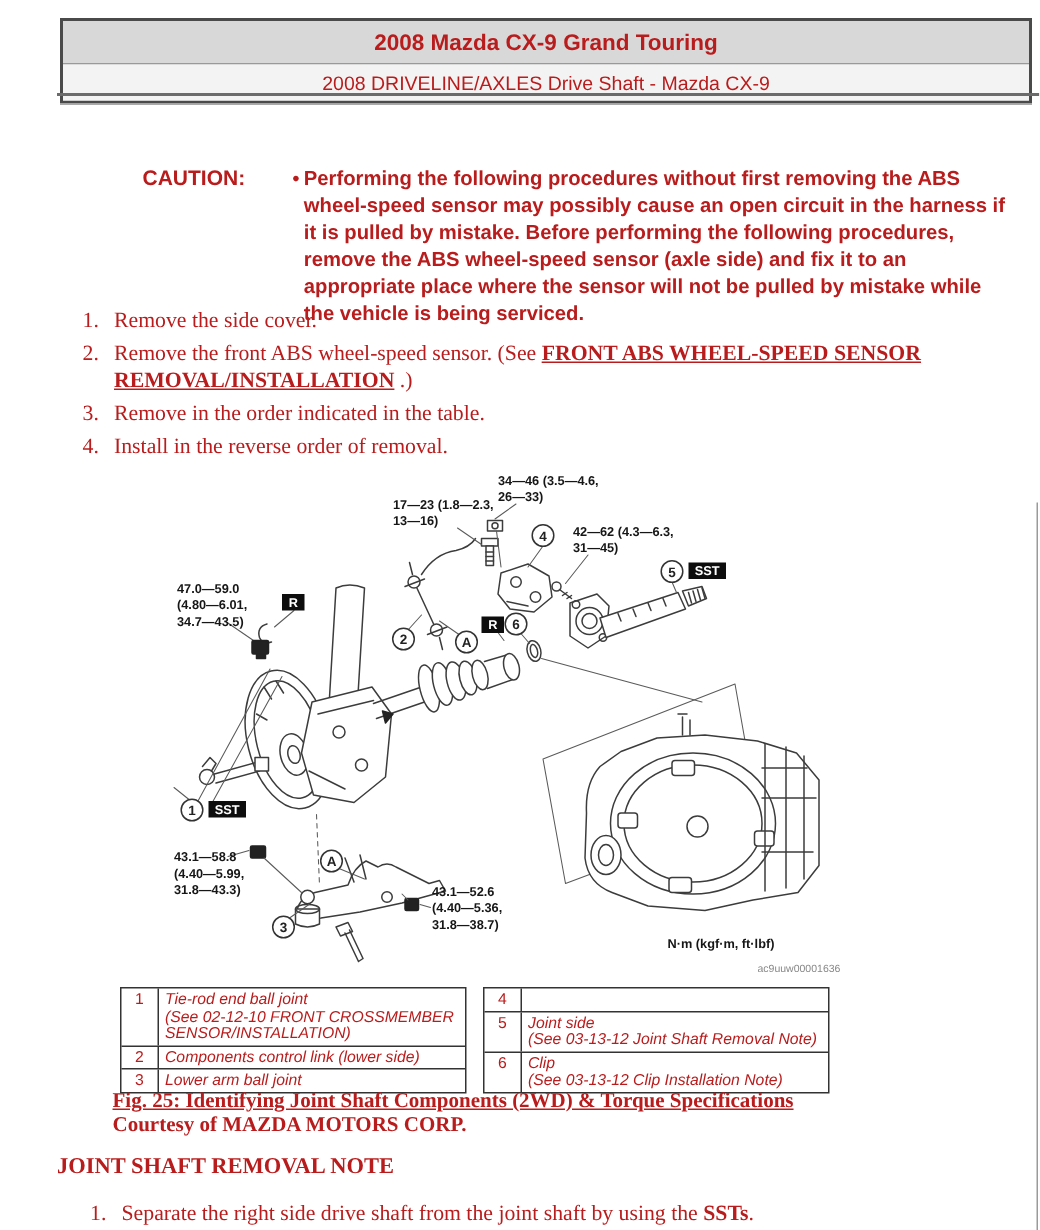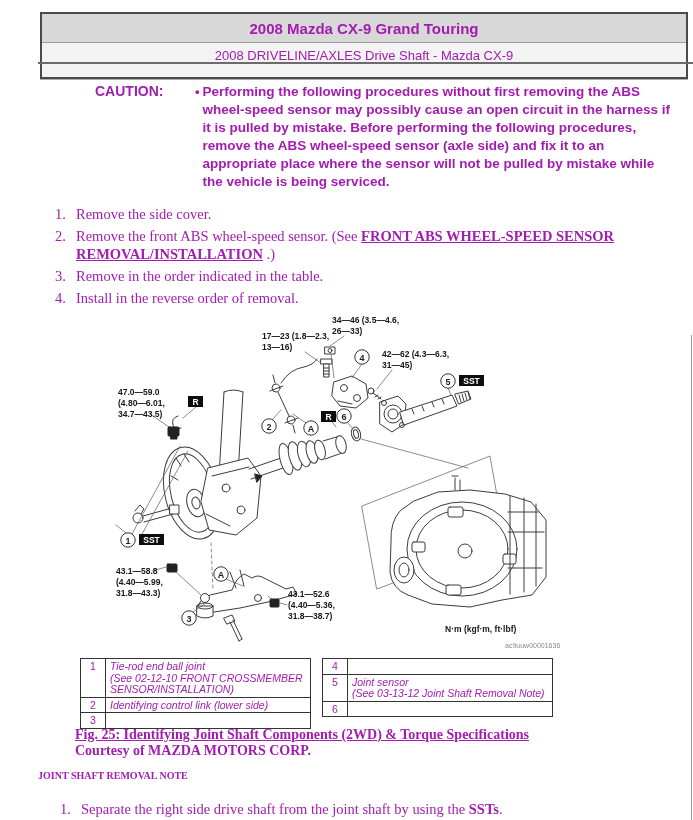--- a/index.html
+++ b/index.html
@@ -1,27 +1,27 @@
 <!DOCTYPE html>
 <html><head>
 <meta charset="utf-8">
 <style>
   html,body{margin:0;padding:0;background:#fff;}
   .page{position:relative;width:693px;height:820px;background:#fff;overflow:hidden;
-        font-family:"Liberation Serif",serif;color:#a21caf;}
+        font-family:"Liberation Serif",serif;color:#b91c1c;}
   
   .hdr{position:absolute;left:40px;top:12px;width:644px;border:2px solid #4a4a4a;box-shadow:0 1px 0 #aaa;}
   .hdr-title{background:#d8d8d8;text-align:center;font-family:"Liberation Sans",sans-serif;
              font-weight:bold;font-size:15px;padding:6px 0 5px;border-bottom:1px solid #999;}
   .hdr-sub{background:#f3f3f3;text-align:center;font-family:"Liberation Sans",sans-serif;
-           font-size:13px;padding:5px 0 14px;}
+           font-size:13px;padding:5px 0 4px;}
   .toprule{position:absolute;left:38px;top:62px;width:655px;height:2px;background:#6b6b6b;}
   .edge{position:absolute;left:691px;top:335px;width:1px;height:485px;background:#9a9a9a;}
   
-  .caution{position:absolute;left:95px;top:83px;display:flex;font-family:"Liberation Sans",sans-serif;}
+  .caution{position:absolute;left:95px;top:110px;display:flex;font-family:"Liberation Sans",sans-serif;}
   .caution-label{font-weight:bold;font-size:14px;width:86px;flex:none;}
   .caution-bullet{font-weight:bold;font-size:13px;margin-left:14px;flex:none;line-height:18px;}
   .caution-text{font-weight:bold;font-size:13.5px;line-height:18px;width:468px;margin-left:3px;}
   
   .steps{position:absolute;left:55px;top:205px;width:565px;font-size:14.5px;line-height:18px;}
   .step{display:flex;margin-bottom:4px;}
   .step-num{width:21px;flex:none;}
   .step-link{font-weight:bold;text-decoration:underline;cursor:pointer;}
   
   .diagram{position:absolute;left:0;top:306px;width:693px;height:352px;}
@@ -39,21 +39,21 @@
   .ptables{position:absolute;left:80px;top:658px;display:flex;gap:11px;
            font-family:"Liberation Sans",sans-serif;font-size:10.5px;line-height:11.5px;}
   .ptable{border:1px solid #333;width:229px;align-self:flex-start;}
   .prow{display:flex;border-top:1px solid #333;}
   .prow:first-child{border-top:none;}
   .pnum{width:24px;flex:none;text-align:center;border-right:1px solid #333;padding:2px 0 1px;}
   .pname{flex:1;padding:2px 4px 1px;font-style:italic;}
   
   .figcap{position:absolute;left:75px;top:727px;font-weight:bold;font-size:14px;line-height:16px;}
   .u{text-decoration:underline;}
-  .note-h{position:absolute;left:38px;top:770px;font-weight:bold;font-size:10px;}
+  .note-h{position:absolute;left:38px;top:770px;font-weight:bold;font-size:15px;}
   .note-step{position:absolute;left:60px;top:801px;font-size:14.5px;display:flex;}
   .bold{font-weight:bold;margin-top:44px;}
 </style>
 </head>
 <body>
 
 <div class="page">
 
   <div class="hdr">
     <div class="hdr-title">2008 Mazda CX-9 Grand Touring</div>
@@ -272,40 +272,47 @@
         <div class="pnum">1</div>
         <div class="pname">
           <div>Tie-rod end ball joint</div>
           <div>(See 02-12-10 FRONT CROSSMEMBER</div>
           <div>SENSOR/INSTALLATION)</div>
         </div>
       </div>
       <div class="prow">
         <div class="pnum">2</div>
         <div class="pname">
-            <div>Identifying control link (lower side)</div>
+            <div>Components control link (lower side)</div>
           </div>
       </div>
       <div class="prow">
         <div class="pnum">3</div>
+        <div class="pname">
+            <div>Lower arm ball joint</div>
+          </div>
       </div>
     </div>
     <div class="ptable">
       <div class="prow">
         <div class="pnum">4</div>
       </div>
       <div class="prow">
         <div class="pnum">5</div>
         <div class="pname">
-          <div>Joint sensor</div>
+          <div>Joint side</div>
           <div>(See 03-13-12 Joint Shaft Removal Note)</div>
         </div>
       </div>
       <div class="prow">
         <div class="pnum">6</div>
+        <div class="pname">
+          <div>Clip</div>
+          <div>(See 03-13-12 Clip Installation Note)</div>
+        </div>
       </div>
     </div>
   </div>
 
   <div class="figcap">
     <div class="u">Fig. 25: Identifying Joint Shaft Components (2WD) &amp; Torque Specifications</div>
     <div>Courtesy of MAZDA MOTORS CORP.</div>
   </div>
 
   <div class="note-h">JOINT SHAFT REMOVAL NOTE</div>

